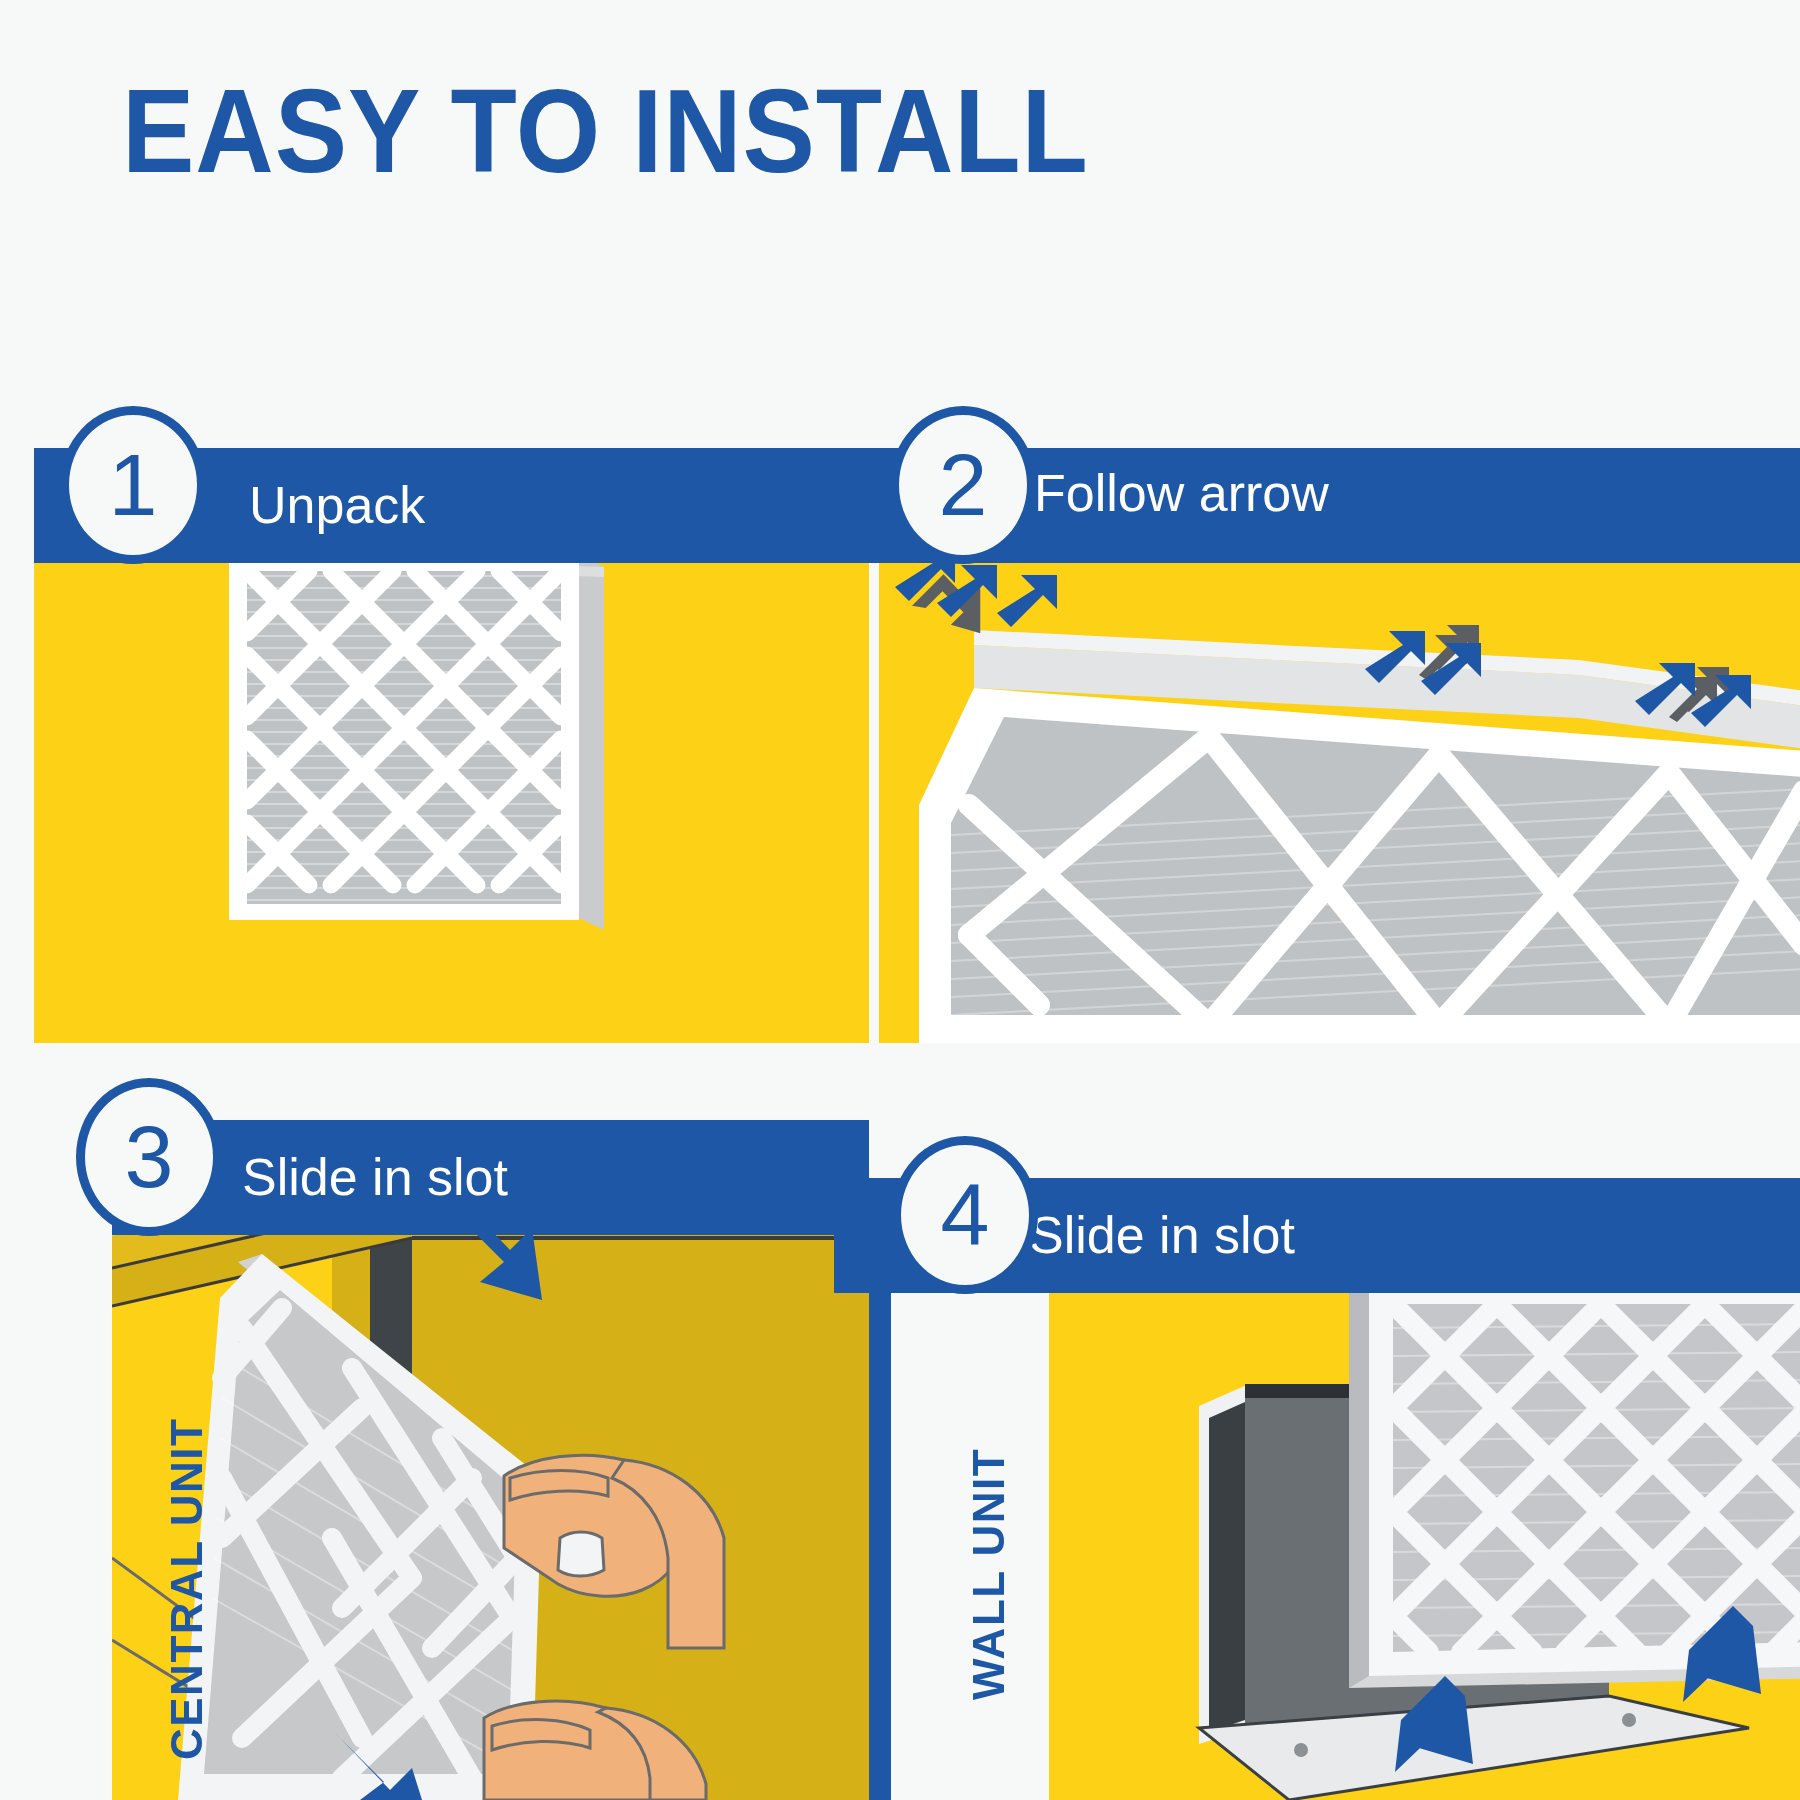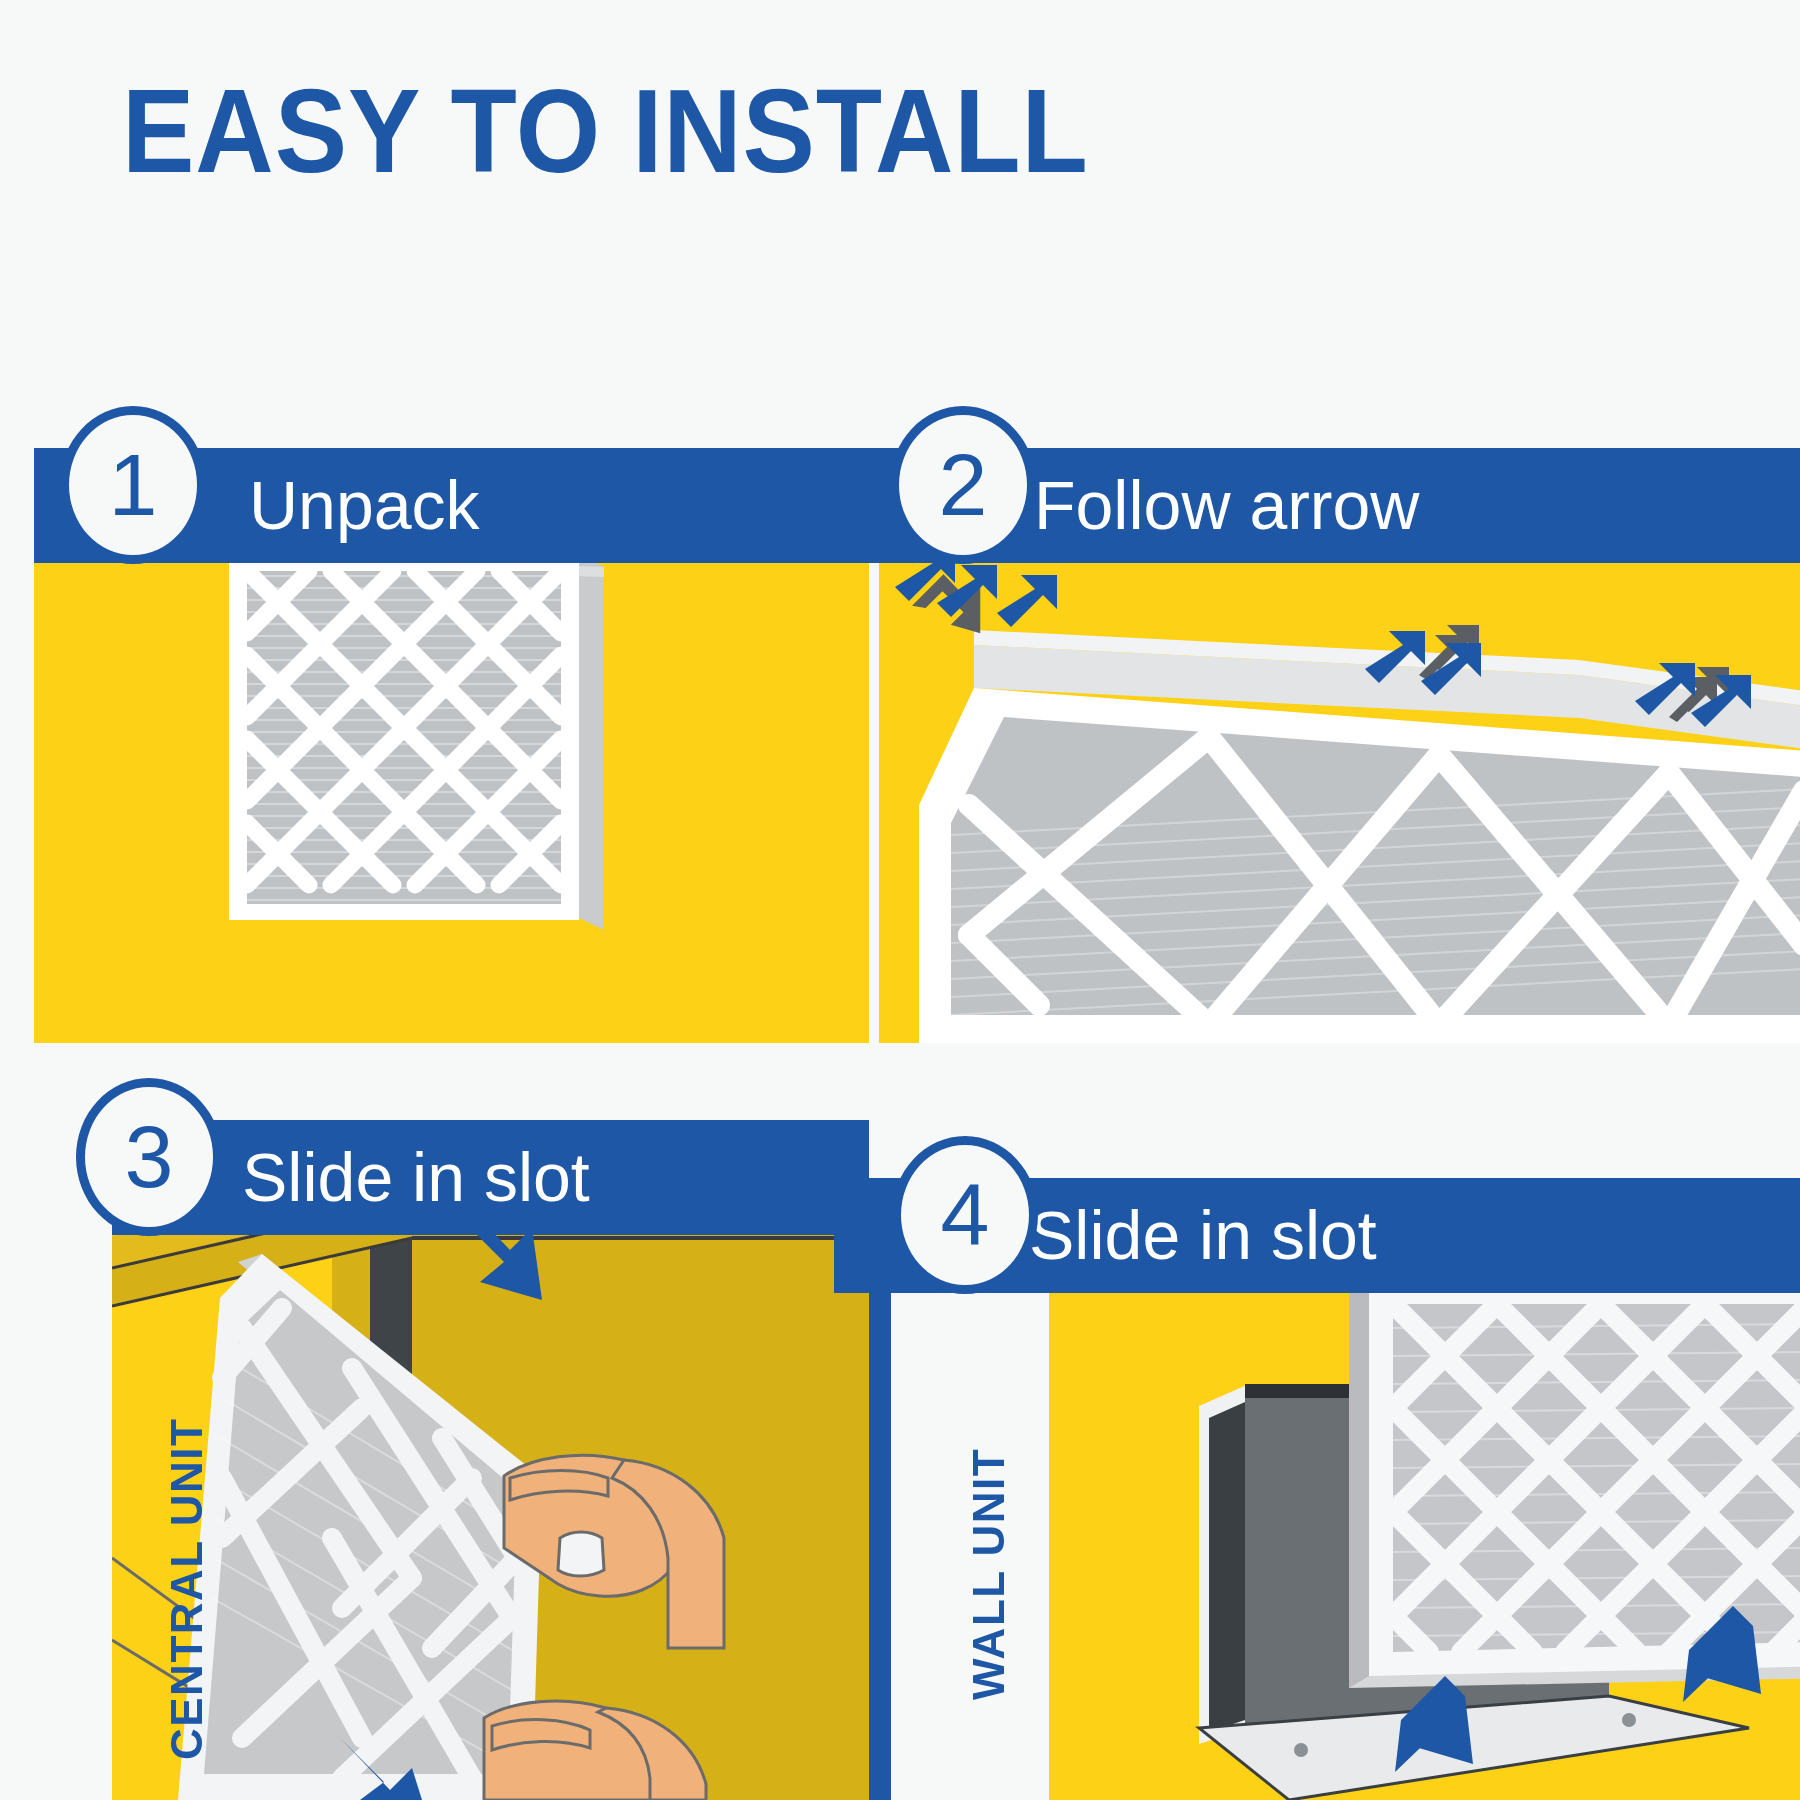--- a/index.html
+++ b/index.html
@@ -43,28 +43,28 @@
 
   
   .bar-stub{position:absolute;background:#1d57a5;}
   #stub-2{left:760px;top:448px;width:90px;height:115px;}
   #stub-4{left:800px;top:1178px;width:50px;height:115px;}
   #divider-34{position:absolute;left:835px;top:1178px;width:22px;height:622px;background:#1d57a5;}
 
   .bar-label{
     position:absolute;
     color:#ffffff;
-    font-size:68px;
+    font-size:52px;
     font-weight:400;
     line-height:115px;
     white-space:nowrap;
     font-family:"Liberation Sans",sans-serif;
   }
   #label-1{left:215px;top:448px;}
-  #label-2{left:1000px;top:448px;}
+  #label-2{left:1000px;top:436px;}
   #label-3{left:208px;top:1120px;}
   #label-4{left:995px;top:1178px;}
 
   
   .badge{
     position:absolute;
     width:146px;height:158px;
     border-radius:50%;
     background:#f7f8f8;
     border:9px solid #1d57a5;

